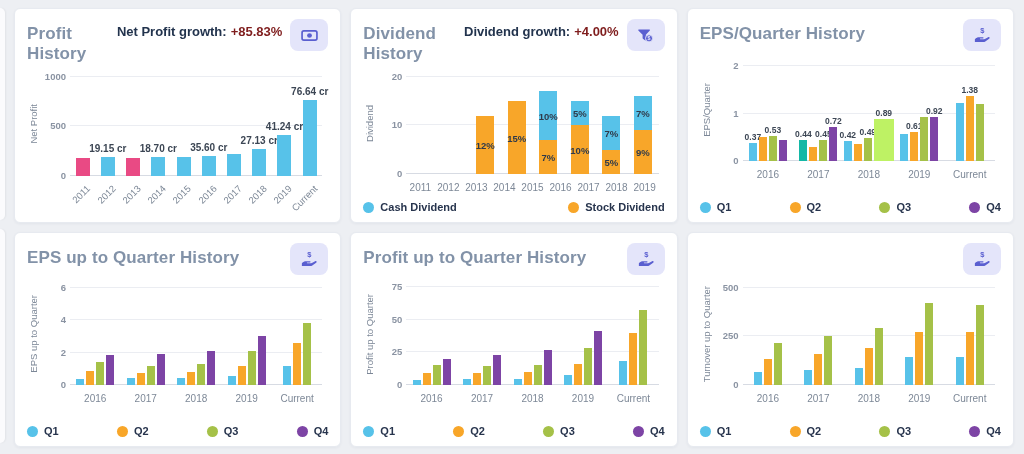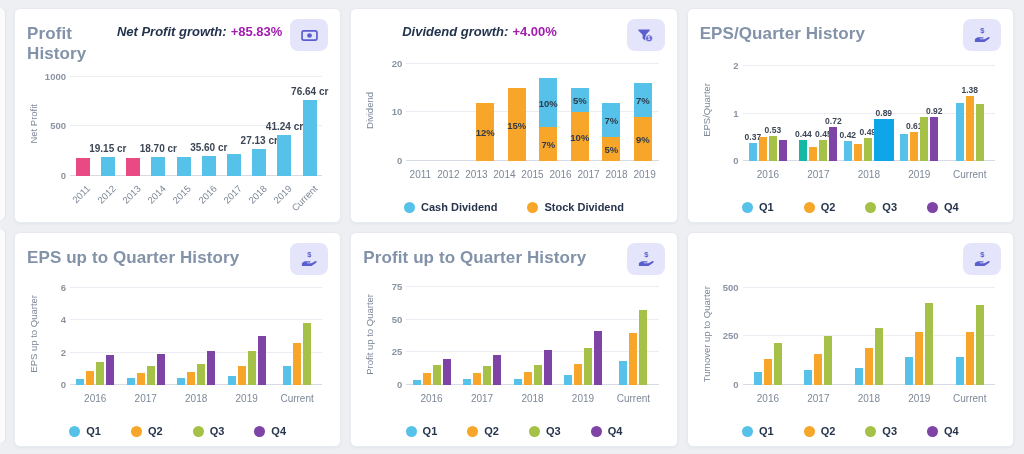--- a/index.html
+++ b/index.html
@@ -7,22 +7,22 @@
   .grid{display:grid;width:100%;height:100%;grid-template-columns:repeat(3,1fr);grid-template-rows:1fr 1fr;gap:9px;}
   .edge-strip{position:absolute;left:0;width:5px;background:#fbfbfd;border-radius:0 5px 5px 0;box-shadow:1px 0 2px rgba(0,0,0,.05);}
   .edge-strip-top{top:8px;height:212px;}
   .edge-strip-bottom{top:229px;height:214px;}
 
   .card{background:#fff;border:1px solid #e7eaf0;border-radius:6px;box-shadow:0 1px 3px rgba(25,39,70,.05);
         box-sizing:border-box;min-height:0;overflow:hidden;padding:10px 12px 8px;display:flex;flex-direction:column;}
   .card-header{display:flex;align-items:flex-start;}
   .title{font-size:17px;font-weight:600;color:#8292a8;margin:0;padding-top:5px;letter-spacing:.1px;}
   .growth{margin:0 auto;padding:5px 8px 0;font-size:13px;font-weight:bold;white-space:nowrap;}
-  .growth-label{color:#22334d;font-style:italic;}
-  .growth-value{color:#a21caf;margin-left:4px;}
+  .growth-label{color:#22334d;}
+  .growth-value{color:#7f1d1d;margin-left:4px;}
   .icon-box{width:38px;height:32px;background:#e4e5fa;border-radius:8px;display:flex;align-items:center;
             justify-content:center;color:#5a5fd0;cursor:pointer;flex:0 0 auto;margin-left:auto;}
 
   .chart-body{display:flex;flex:1;margin-top:8px;min-height:0;}
   .ycol{width:13px;display:flex;align-items:center;justify-content:center;flex:0 0 auto;}
   .ylabel{writing-mode:vertical-rl;transform:rotate(180deg);font-size:9.5px;color:#7c8797;white-space:nowrap;}
   .chart-main{flex:1;min-width:0;}
   .plot{position:relative;margin-left:30px;margin-right:6px;}
   .gridline{position:absolute;left:0;right:0;height:1px;background:#ebedf2;}
   .gridline.baseline{background:#d7dbe3;}
@@ -37,21 +37,21 @@
   .seg{position:absolute;left:0;width:100%;}
   .seg-label{position:absolute;left:50%;transform:translate(-50%,50%);font-size:9.5px;font-weight:bold;
              color:#2f3a4a;white-space:nowrap;}
   .xrow{display:flex;margin-left:30px;margin-right:6px;margin-top:3px;}
   .xcell{flex:1 1 0;text-align:center;min-width:0;}
   .xlabel{font-size:10px;color:#7d8897;}
   .xrow.rot{height:32px;margin-top:5px;}
   .xrow.rot .xcell{position:relative;}
   .xrow.rot .xlabel{position:absolute;right:42%;top:2px;transform:rotate(-45deg);transform-origin:100% 0;
                     font-size:9.5px;white-space:nowrap;}
-  .legend{display:flex;justify-content:center;gap:30px;margin-top:auto;padding-top:4px;margin-bottom:1px;}
+  .legend{display:flex;justify-content:space-between;gap:30px;margin-top:auto;padding-top:4px;margin-bottom:1px;}
   .legend-item{display:flex;align-items:center;gap:6px;cursor:pointer;}
   .dot{width:11px;height:11px;border-radius:50%;display:inline-block;flex:0 0 auto;}
   .legend-label{font-size:11px;font-weight:bold;color:#27344d;}
 </style>
 </head>
 <body>
 
 <div class="page">
   <div class="edge-strip edge-strip-top"></div>
   <div class="edge-strip edge-strip-bottom"></div>
@@ -157,20 +157,21 @@
               <div class="xcell">
                 <span class="xlabel">Current</span>
               </div>
             </div>
           </div>
         </div>
 
   </section>
       <section class="card">
     <header class="card-header">
+      <h3 class="title">Dividend History</h3>
       <div class="growth">
         <span class="growth-label">Dividend growth:</span><span class="growth-value">+4.00%</span>
       </div>
       <span class="icon-box">
             <svg viewBox="0 0 24 24" width="17" height="17">
               <path d="M2.5 3.5h15a.8.8 0 0 1 .6 1.3L12.5 11v7.2a.8.8 0 0 1-1.3.6l-2.9-2.3a1 1 0 0 1-.4-.8V11L1.9 4.8a.8.8 0 0 1 .6-1.3z" fill="currentColor"></path>
               <circle cx="17" cy="16" r="5" fill="currentColor" stroke="#e4e5fa" stroke-width="1.3"></circle>
               <text x="17" y="18.6" text-anchor="middle" font-size="7.5" font-weight="bold" fill="#e4e5fa" font-family="Liberation Sans, sans-serif">$</text>
             </svg>
           </span>
@@ -311,21 +312,21 @@
                   </div>
                 </div>
                 <div class="cat-cell">
                   <div class="bar" style="width: 8px; height: 19.5349%; background: rgb(87, 194, 233);">
                     <span class="bar-label">0.42</span>
                   </div>
                   <div class="bar" style="width: 8px; height: 16.2791%; background: rgb(248, 166, 41);"></div>
                   <div class="bar" style="width: 8px; height: 22.7907%; background: rgb(165, 193, 72);">
                     <span class="bar-label">0.49</span>
                   </div>
-                  <div class="bar" style="width: 20px; height: 41.3953%; background: #0ea5e9;">
+                  <div class="bar" style="width: 20px; height: 41.3953%; background: #bef264;">
                     <span class="bar-label">0.89</span>
                   </div>
                 </div>
                 <div class="cat-cell">
                   <div class="bar" style="width: 8px; height: 26.5116%; background: rgb(87, 194, 233);"></div>
                   <div class="bar" style="width: 8px; height: 28.3721%; background: rgb(248, 166, 41);">
                     <span class="bar-label">0.61</span>
                   </div>
                   <div class="bar" style="width: 8px; height: 42.7907%; background: rgb(165, 193, 72);"></div>
                   <div class="bar" style="width: 8px; height: 42.7907%; background: rgb(125, 68, 165);">

